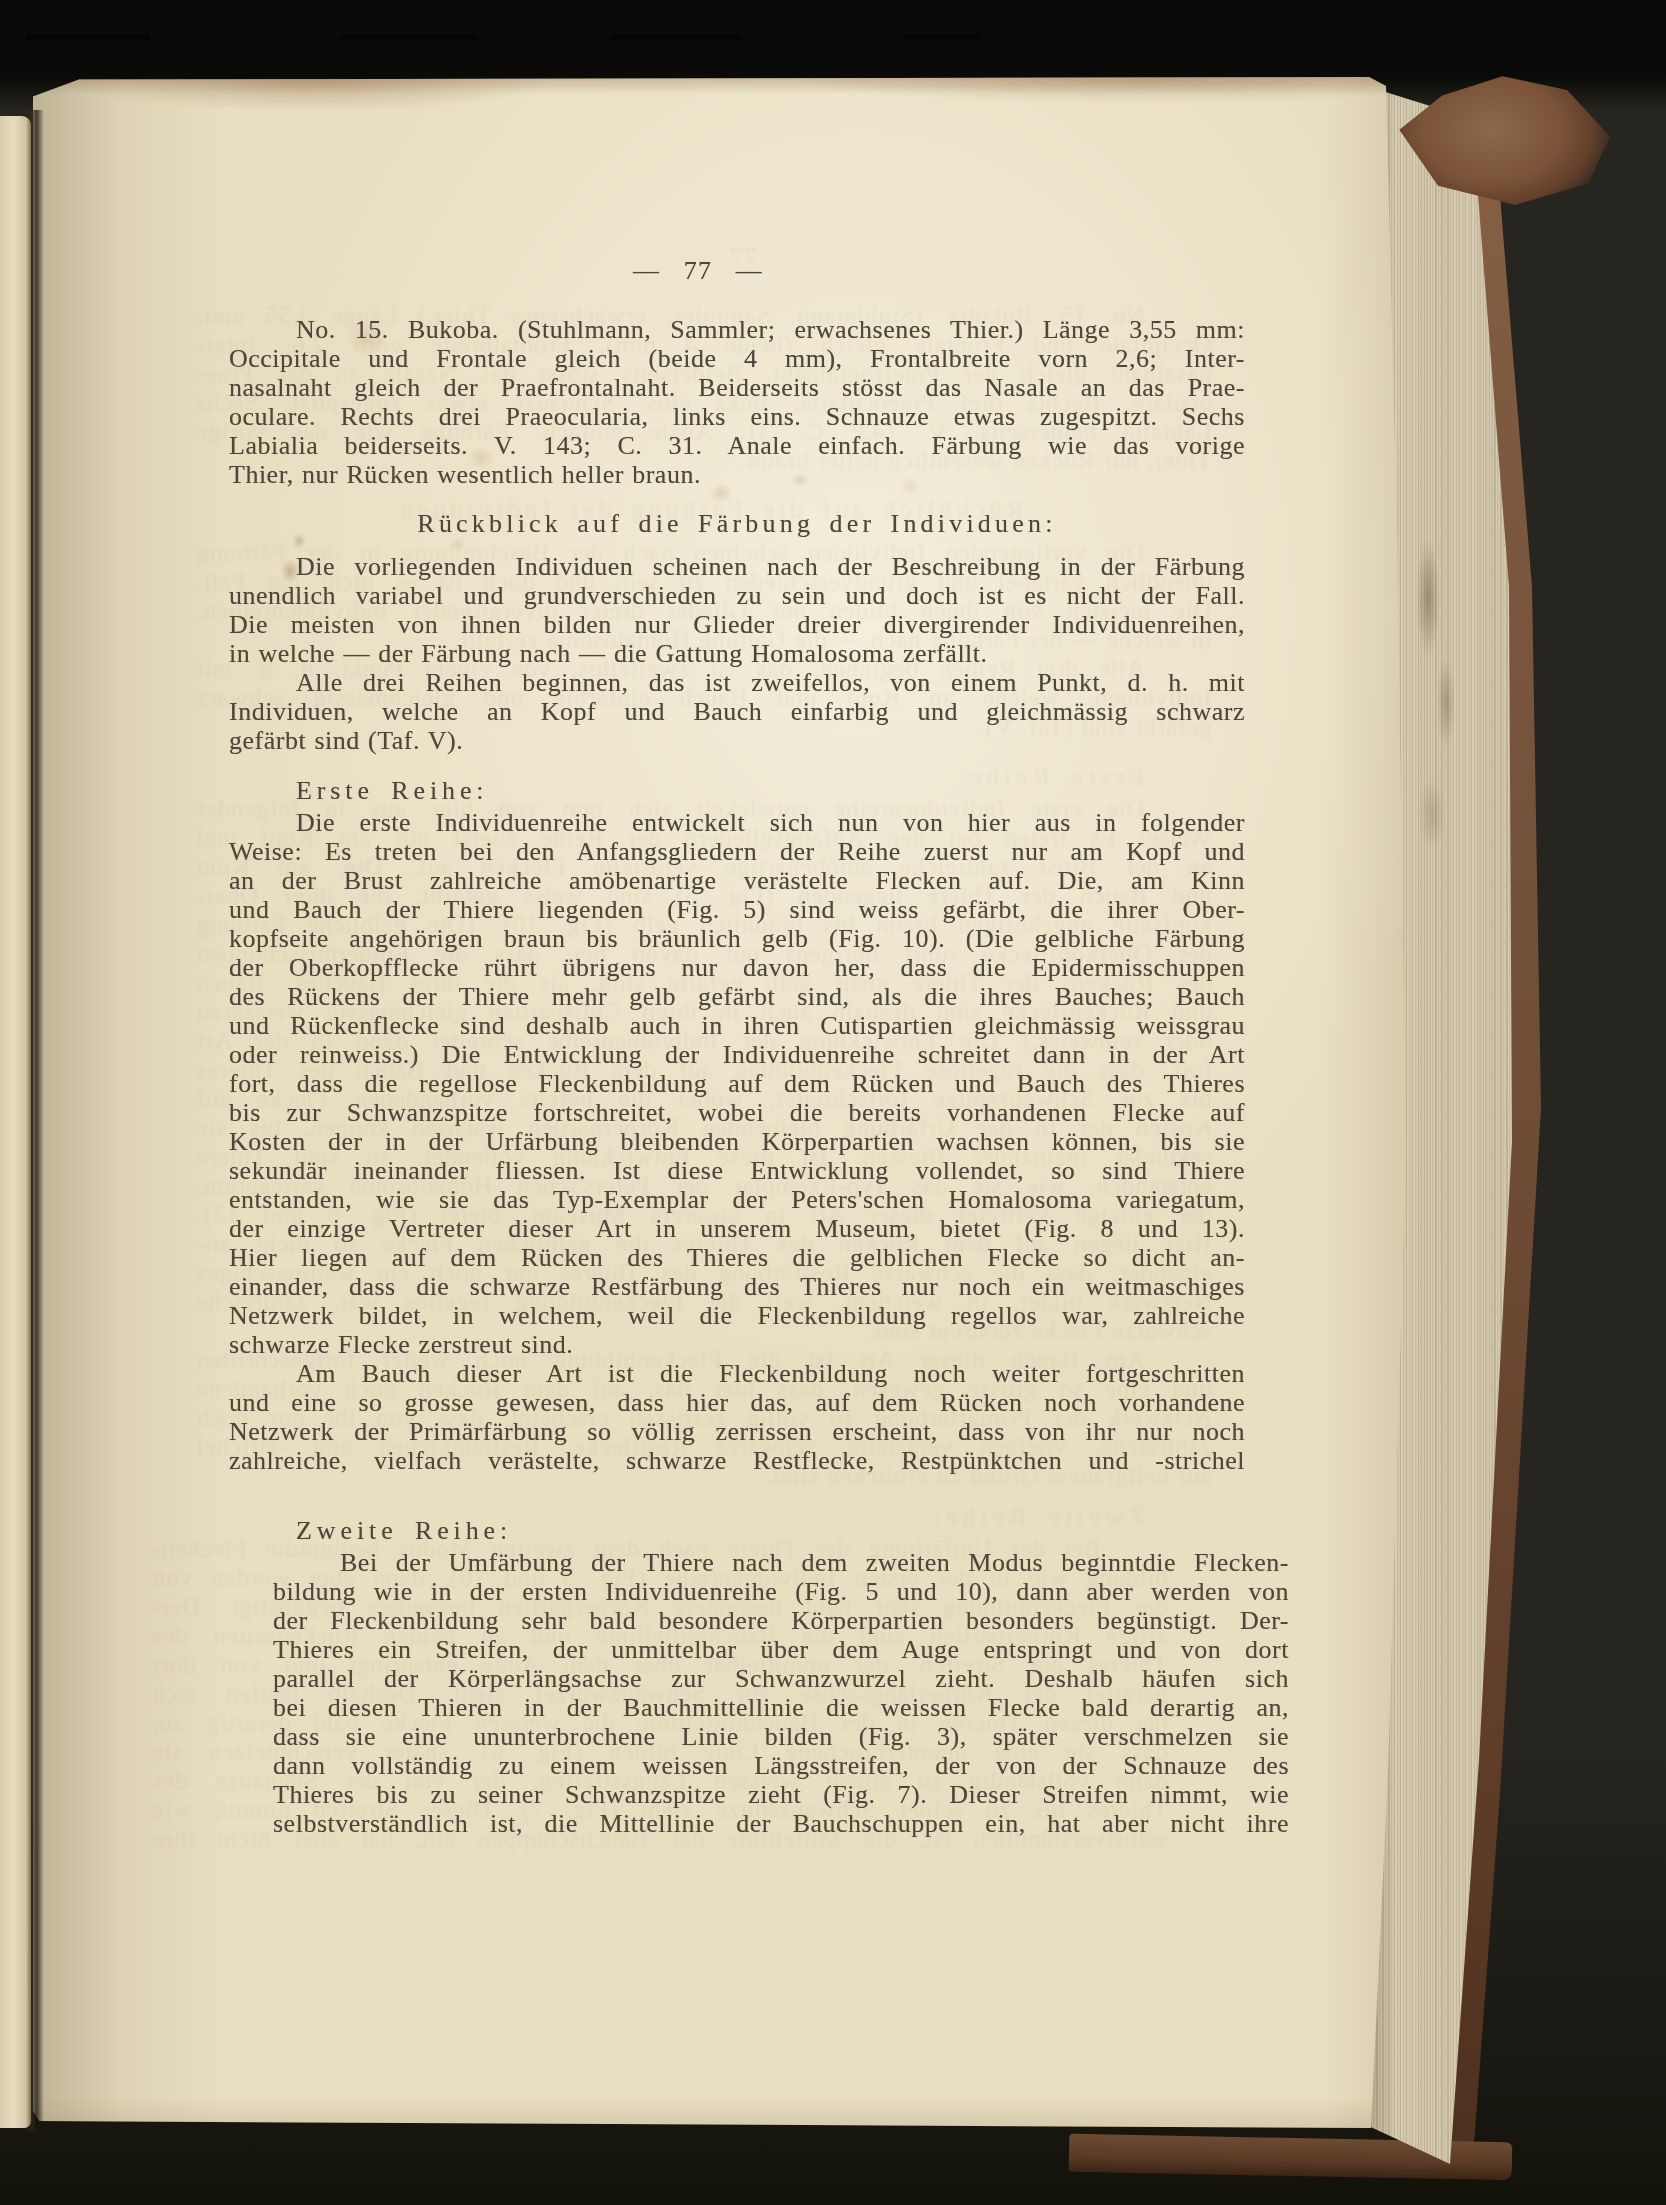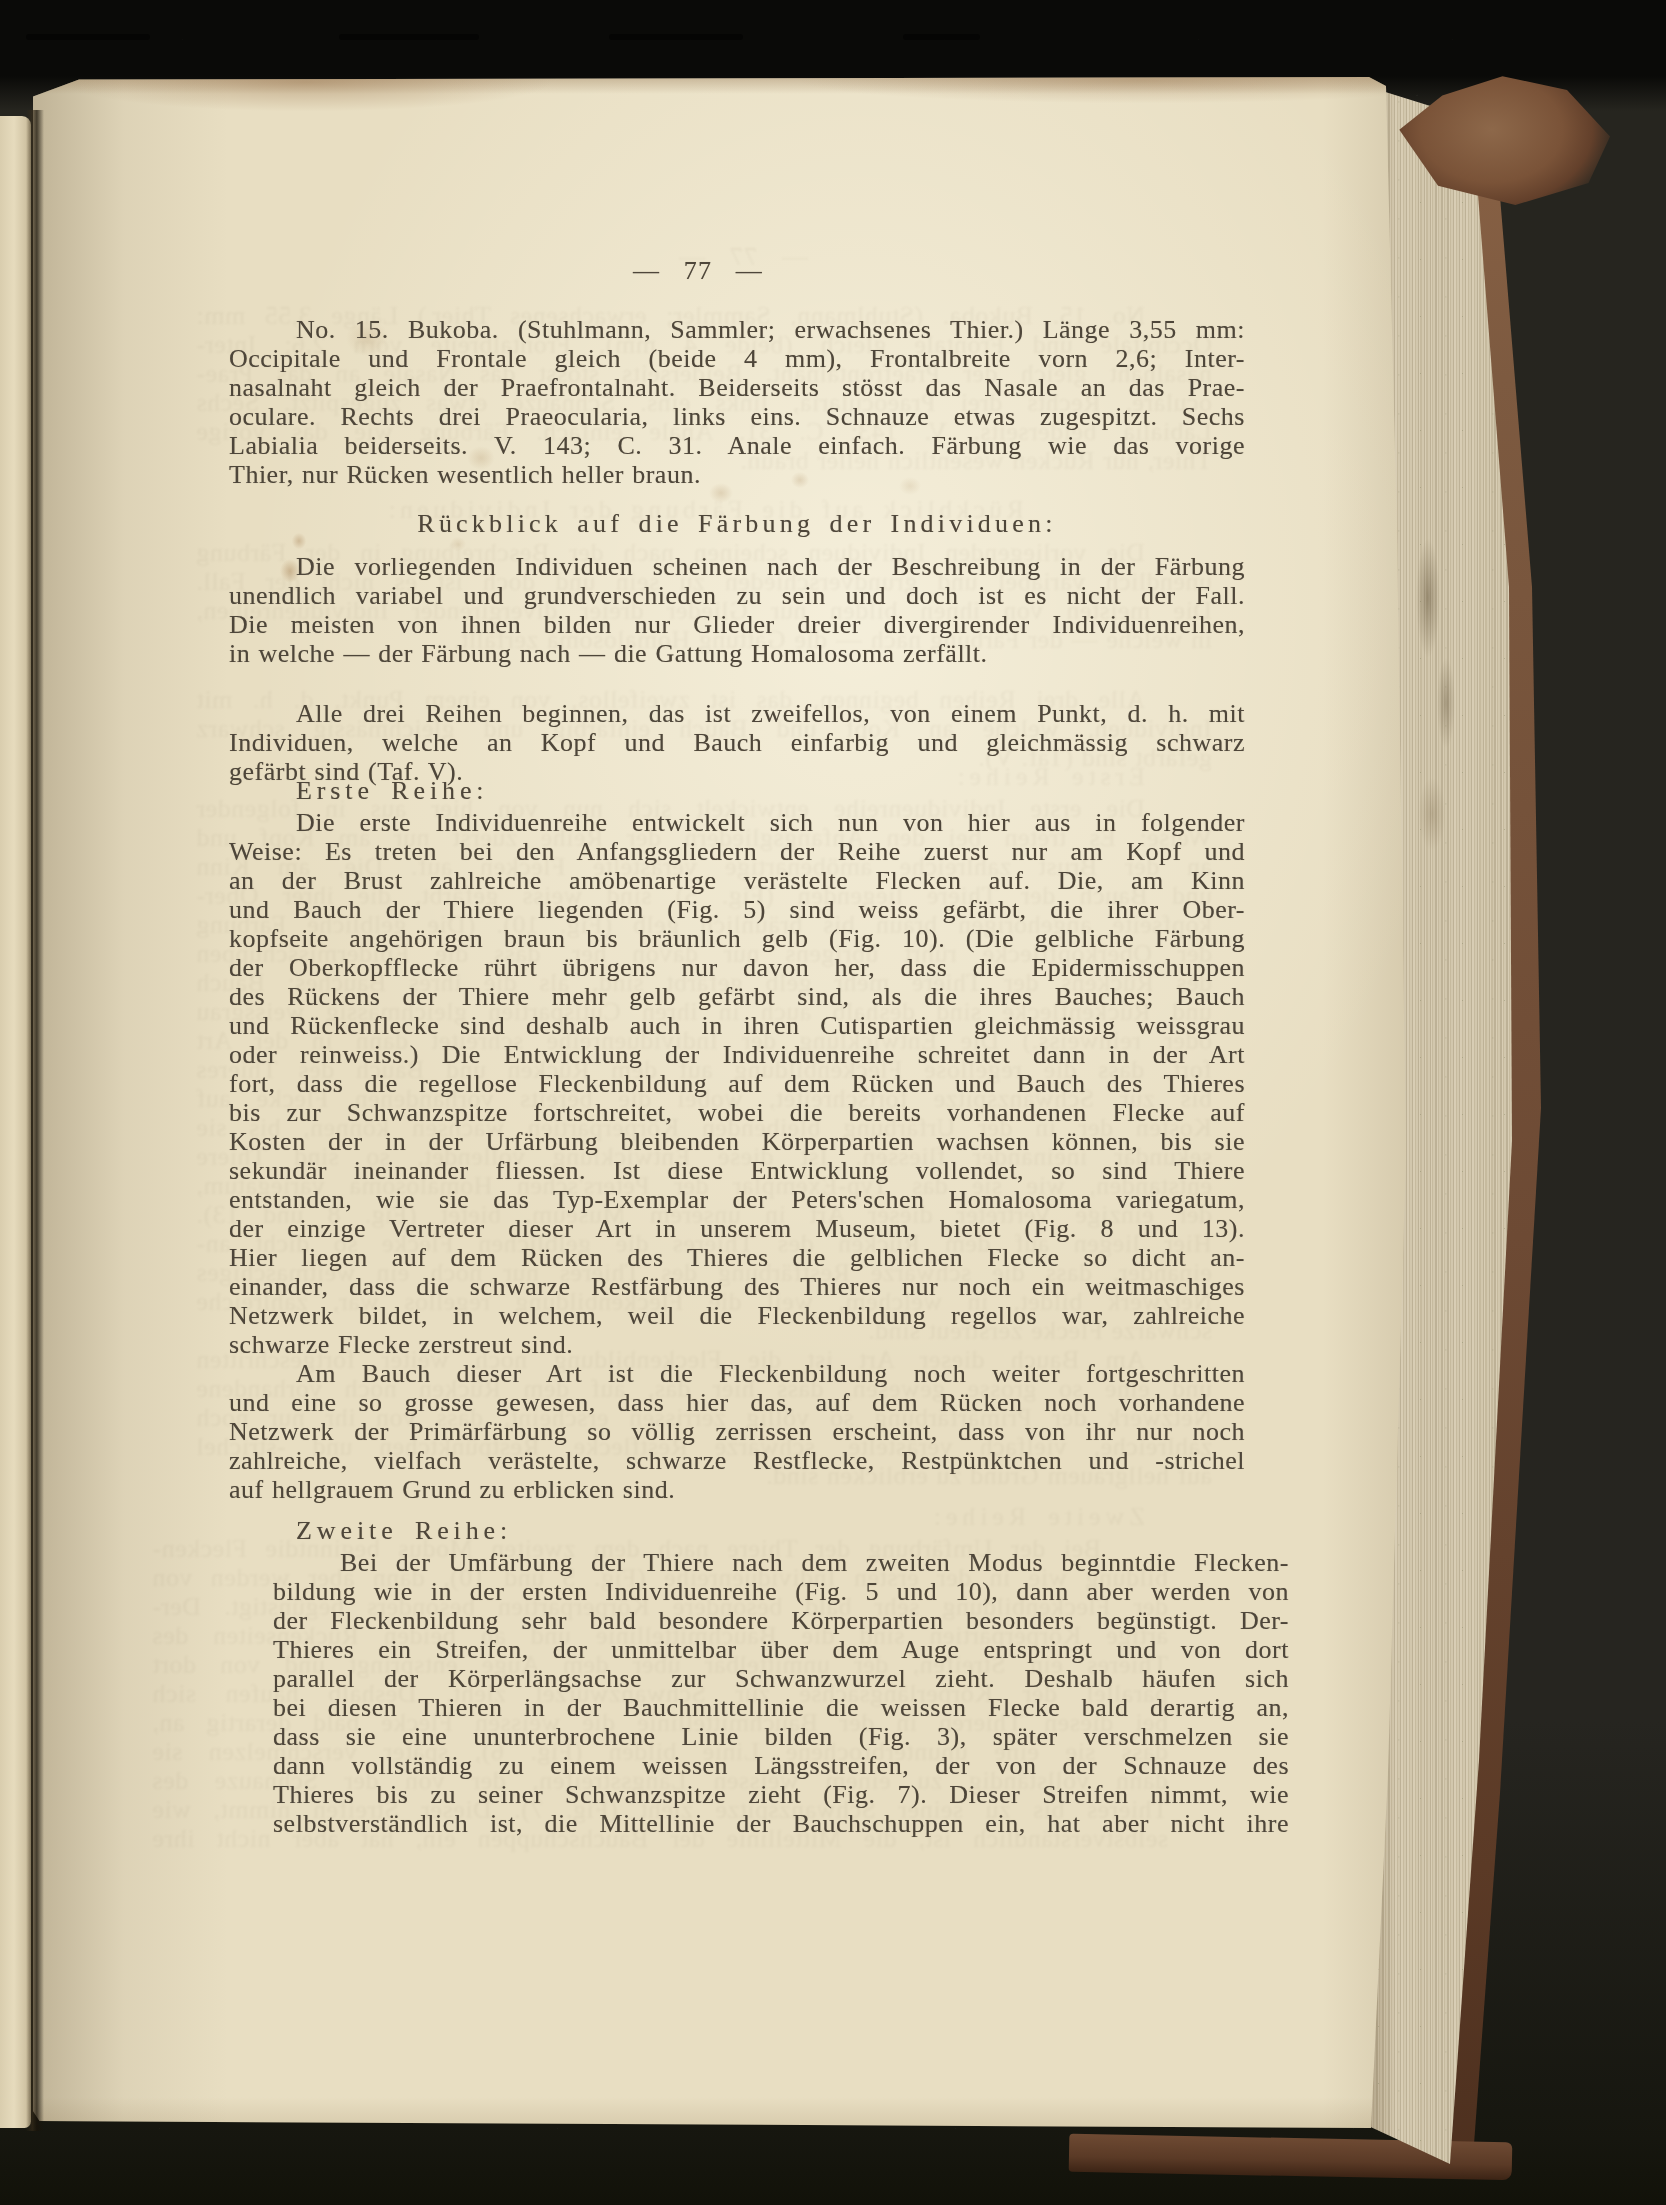--- a/index.html
+++ b/index.html
@@ -116,21 +116,21 @@
   }
   .line{text-align:justify;text-align-last:justify;}
   .line.last{text-align-last:left;}
   .line.indent{padding-left:67px;}
   .page-number{top:179px;text-align:center;transform:translateX(-39px);word-spacing:15.6px;letter-spacing:1.3px;}
   .heading-centered{text-align:center;letter-spacing:4.2px;word-spacing:4.6px;}
   .heading-indent{padding-left:67px;letter-spacing:4.9px;word-spacing:5.9px;}
   #blk-p1{top:238px;}
   #blk-h1{top:432px;}
   #blk-p2{top:475px;}
-  #blk-p3{top:591px;margin-top:31px;}
+  #blk-p3{top:591px;}
   #blk-h2{top:699px;}
   #blk-p4{top:731px;}
   #blk-p5{top:1282px;}
   #blk-h3{top:1439px;}
   #blk-p6{top:1471px;margin-left:44px;}
 </style>
 </head>
 <body>
 
 <div class="scene">
@@ -275,21 +275,20 @@
           <div class="line">einander, dass die schwarze Restfärbung des Thieres nur noch ein weitmaschiges</div>
           <div class="line">Netzwerk bildet, in welchem, weil die Fleckenbildung regellos war, zahlreiche</div>
           <div class="line last">schwarze Flecke zerstreut sind.</div>
         </div>
 
       <div class="block para" id="blk-p5">
           <div class="line indent">Am Bauch dieser Art ist die Fleckenbildung noch weiter fortgeschritten</div>
           <div class="line">und eine so grosse gewesen, dass hier das, auf dem Rücken noch vorhandene</div>
           <div class="line">Netzwerk der Primärfärbung so völlig zerrissen erscheint, dass von ihr nur noch</div>
           <div class="line">zahlreiche, vielfach verästelte, schwarze Restflecke, Restpünktchen und -strichel</div>
-          <div class="line last">auf hellgrauem Grund zu erblicken sind.</div>
         </div>
 
       <div class="block heading-indent" id="blk-h3">Zweite Reihe:</div>
 
       <div class="block para" id="blk-p6">
           <div class="line indent">Bei der Umfärbung der Thiere nach dem zweiten Modus beginntdie Flecken-</div>
           <div class="line">bildung wie in der ersten Individuenreihe (Fig. 5 und 10), dann aber werden von</div>
           <div class="line">der Fleckenbildung sehr bald besondere Körperpartien besonders begünstigt. Der-</div>
           <div class="line">Thieres ein Streifen, der unmittelbar über dem Auge entspringt und von dort</div>
           <div class="line">parallel der Körperlängsachse zur Schwanzwurzel zieht. Deshalb häufen sich</div>

